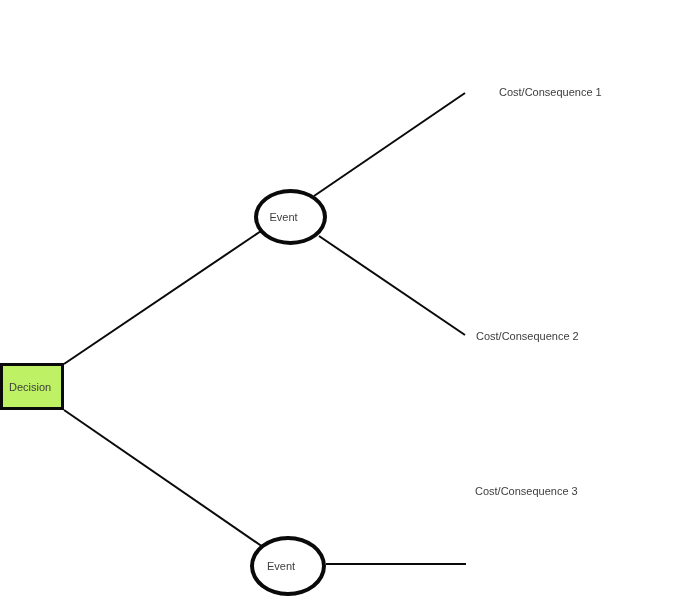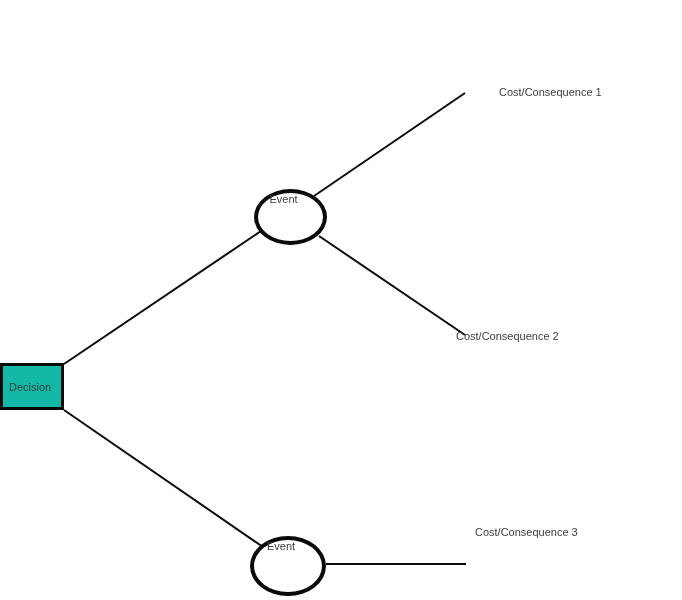--- a/index.html
+++ b/index.html
@@ -29,34 +29,34 @@
     color: #3d3d3d;
     white-space: nowrap;
   }
   .decision-box {
     position: absolute;
     left: 0px;
     top: 363px;
     width: 64px;
     height: 47px;
     border: 3px solid #0a0a0a;
-    background: #14b8a6;
+    background: #bef264;
     box-sizing: border-box;
     display: flex;
     align-items: center;
     padding-left: 6px;
   }
   .event-ellipse {
     position: absolute;
     border: 4px solid #0a0a0a;
     border-radius: 50%;
     background: #ffffff;
     box-sizing: border-box;
     display: flex;
-    align-items: flex-start;
+    align-items: center;
     justify-content: center;
   }
   .event-top {
     left: 254px;
     top: 189px;
     width: 73px;
     height: 56px;
   }
   .event-bottom {
     left: 250px;
@@ -67,22 +67,22 @@
   .event-ellipse .node-label-text {
     transform: translateX(-7px);
   }
   .outcome-label {
     position: absolute;
     font-size: 11px;
     color: #3d3d3d;
     white-space: nowrap;
   }
   .outcome-1 { left: 499px; top: 86px; }
-  .outcome-2 { left: 456px; top: 330px; }
-  .outcome-3 { left: 475px; top: 485px; margin-top: 41px; }
+  .outcome-2 { left: 476px; top: 330px; }
+  .outcome-3 { left: 475px; top: 485px; }
 </style>
 </head>
 <body>
 
 <div class="canvas">
 
   <svg class="edges" width="682" height="600" viewBox="0 0 682 600">
     <line x1="64" y1="364" x2="261" y2="231"></line>
     <line x1="64" y1="410" x2="263" y2="547"></line>
     <line x1="314" y1="196" x2="465" y2="93"></line>

